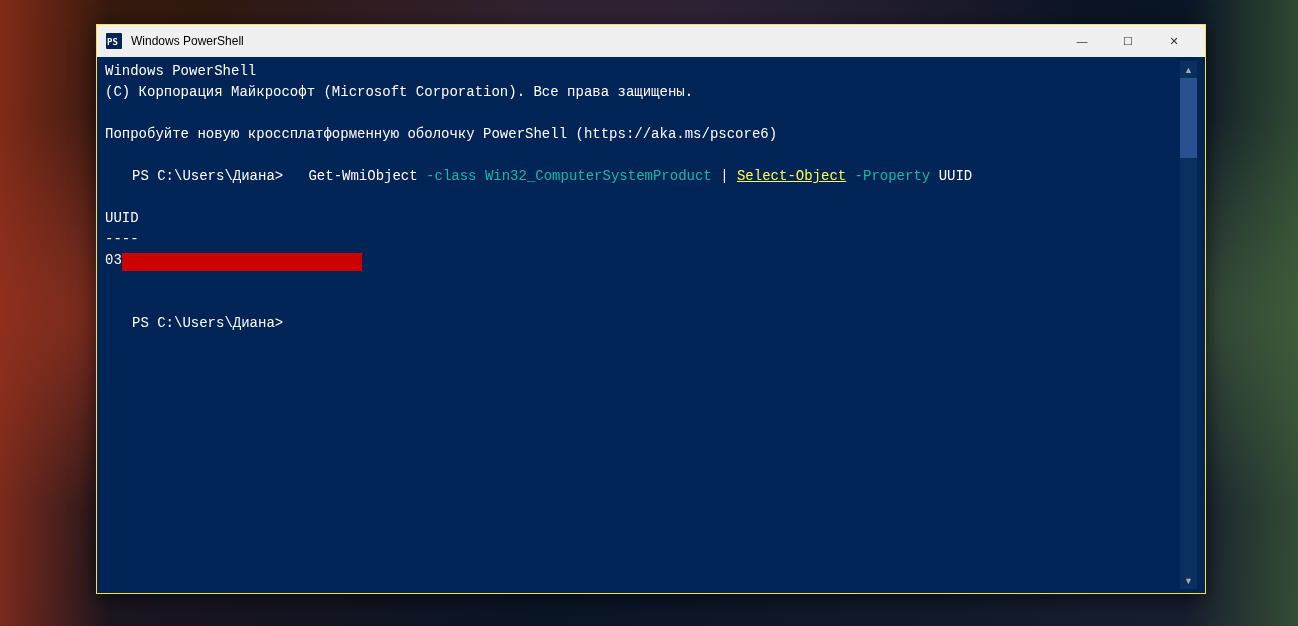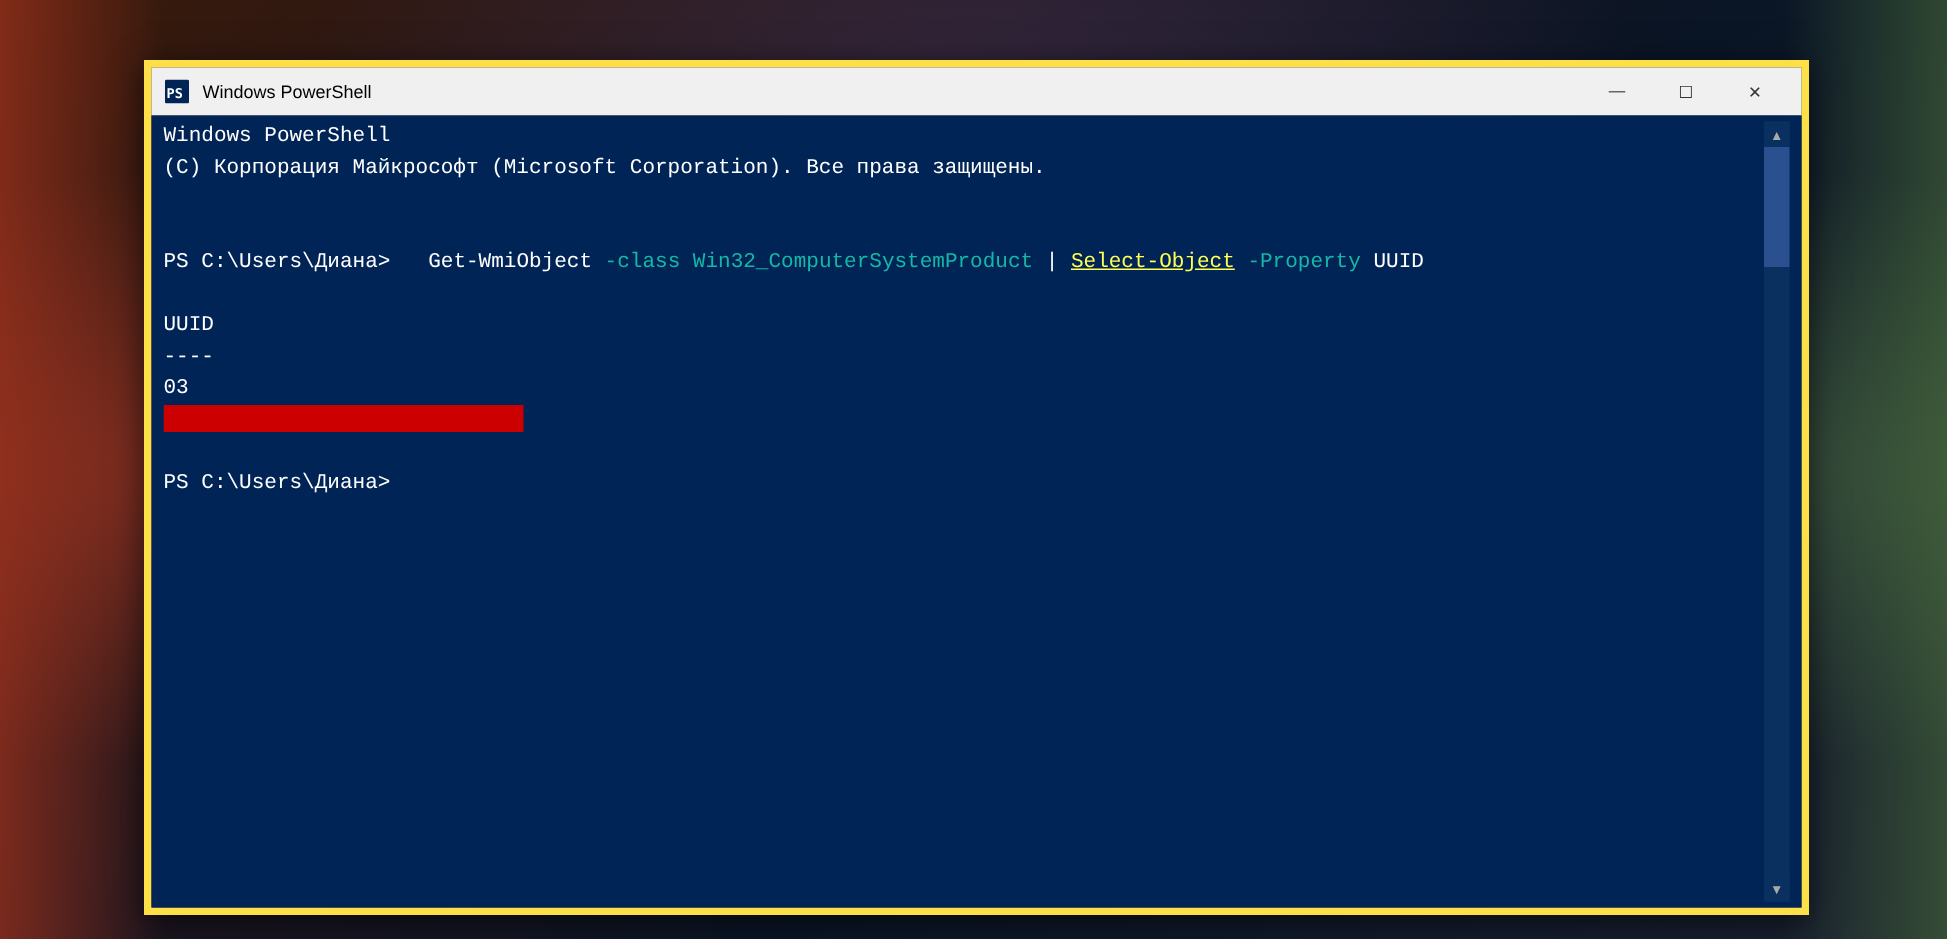--- a/index.html
+++ b/index.html
@@ -43,29 +43,29 @@
       top: 0;
       width: 110px;
       height: 626px;
       background: linear-gradient(to left, rgba(80,120,60,0.5), transparent);
       z-index: 1;
     }
 
     
     .window {
       position: absolute;
-      top: 40px;
+      top: 24px;
       left: 96px;
       width: 1110px;
       height: 570px;
       display: flex;
       flex-direction: column;
       box-shadow: 0 4px 20px rgba(0,0,0,0.6);
       z-index: 10;
-      border: 5px solid #fde047;
+      border: 1px solid #fde047;
     }
 
     
     .title-bar {
       display: flex;
       align-items: center;
       background: #f0f0f0;
       height: 32px;
       padding: 0 8px;
       flex-shrink: 0;
@@ -154,23 +154,22 @@
 
     .uuid-separator {
       color: #ffffff;
       font-family: 'Consolas', 'Courier New', monospace;
       font-size: 14px;
     }
 
     
     .uuid-value-line {
       display: flex;
-      align-items: flex-start;
+      align-items: flex-end;
       height: 21px;
-      flex-direction: column;
     }
 
     .uuid-prefix {
       color: #ffffff;
       font-family: 'Consolas', 'Courier New', monospace;
       font-size: 14px;
     }
 
     .uuid-highlighted {
       background: #cc0000;
@@ -228,20 +227,21 @@
     }
 
     
     .cmd-line {
       display: flex;
       align-items: baseline;
       white-space: pre;
       font-family: 'Consolas', 'Courier New', monospace;
       font-size: 14px;
       line-height: 1.5;
+      margin-left: 27px;
     }
   </style>
 </head>
 <body>
 
 <div class="background"></div>
 <div class="bg-left"></div>
 <div class="bg-right"></div>
 
 <div class="window">
@@ -262,20 +262,21 @@
     </div>
   </div>
 
   <div class="terminal">
     <div class="terminal-content">
 
       
       <span class="line line-white">Windows PowerShell</span>
       <span class="line line-gray">(С) Корпорация Майкрософт (Microsoft Corporation). Все права защищены.</span>
       <span class="empty-line"></span>
+      <span class="line line-gray">Попробуйте новую кроссплатформенную оболочку PowerShell (https://aka.ms/pscore6)</span>
       <span class="empty-line"></span>
 
       
       <div class="cmd-line">
         <span class="cmd-prompt">PS C:\Users\Диана&gt;</span>
         <span>&nbsp;&nbsp;&nbsp;</span>
         <span class="cmd-yellow">Get-WmiObject</span>
         <span class="cmd-white"> </span>
         <span class="cmd-white">-class</span>
         <span class="cmd-white"> </span>

